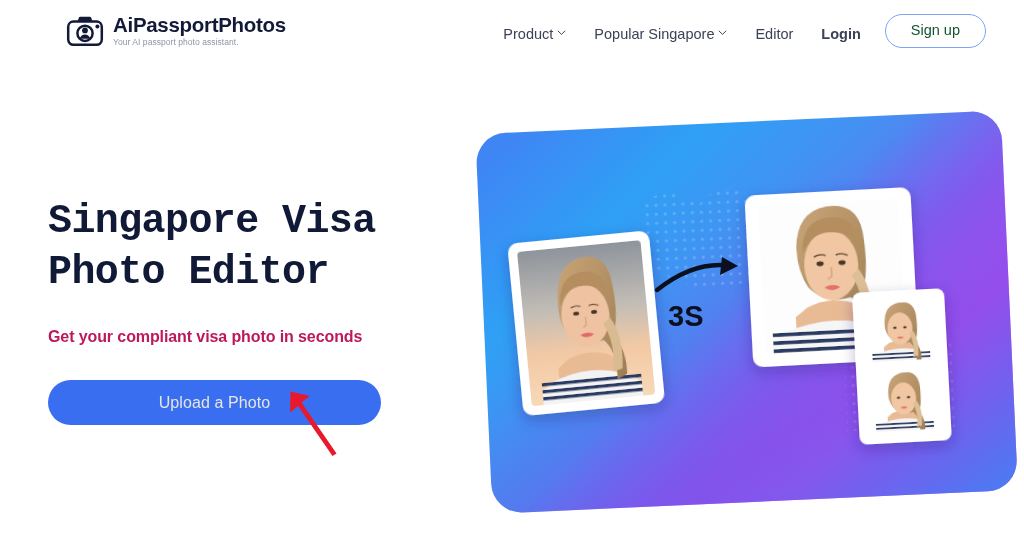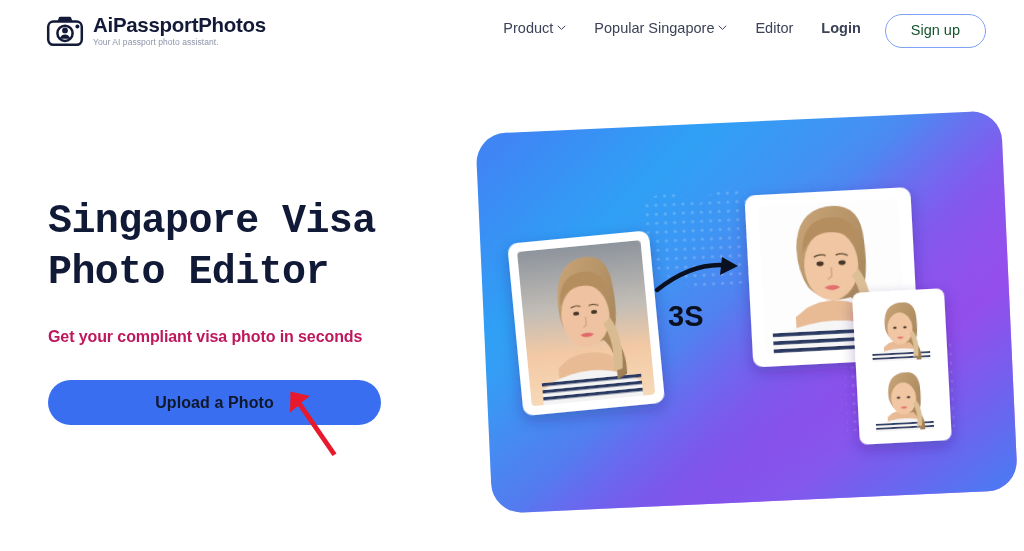--- a/index.html
+++ b/index.html
@@ -7,35 +7,35 @@
     width:1024px; height:551px;
     background:#ffffff;
     font-family:"Liberation Sans", sans-serif;
     overflow:hidden;
   }
   .page { position:relative; width:1024px; height:551px; background:#fff; }
 
   
   .header {
     position:absolute; top:0; left:0; width:1024px; height:62px;
-    display:flex; align-items:center; background:#fff;
+    display:flex; align-items:center; background:#fff;padding-left:20px;
   }
   .brand { display:flex; align-items:center; margin-left:46px; gap:9px; }
   .brand-icon { width:38px; height:32px; flex:none; }
   .brand-text { display:flex; flex-direction:column; justify-content:center; }
   .brand-name {
     font-size:20.5px; font-weight:bold; color:#131a38;
     letter-spacing:-0.3px; line-height:1.1;
   }
   .brand-tag {
     font-size:8.5px; color:#8e94a8; line-height:1.25; margin-top:1px;
     letter-spacing:0.05px;
   }
 
-  .nav { margin-left:auto; display:flex; align-items:flex-start; margin-right:38px; gap:0; }
+  .nav { margin-left:auto; display:flex; align-items:flex-end; margin-right:38px; gap:0; }
   .nav-item {
     font-size:14.5px; color:#3c4257; padding:6px 0; margin-right:28px;
     display:flex; align-items:center; gap:4px; cursor:pointer; white-space:nowrap;
   }
   .nav-item:last-of-type { margin-right:0;font-weight:bold; }
   .chev { display:inline-block; width:9px; height:9px; position:relative; top:-1px; }
   .chev svg { display:block; }
   .signup-btn {
     margin-left:24px;
     border:1.4px solid #7ea2f7; color:#14532d; background:#fff;
@@ -48,25 +48,24 @@
   .hero-title {
     font-size:40px; font-weight:bold; color:#101936;
     line-height:1.28; letter-spacing:-0.6px;font-family:Liberation Mono, monospace;
   }
   .hero-sub {
     margin-top:30px; font-size:16px; color:#be185d; font-weight:600;
     letter-spacing:-0.1px;
   }
   .upload-btn {
     margin-top:34px; width:333px; height:45px; border:none; cursor:pointer;
-    background:#3a6ef0; color:#0f172a; border-radius:23px;
+    background:#3a6ef0; color:#e5e5e5; border-radius:23px;
     font-size:16px; font-family:"Liberation Sans", sans-serif;
     display:flex; align-items:center; justify-content:center;
     letter-spacing:0.1px;
-    font-weight:bold;
   }
 
   
   .red-arrow { position:absolute; left:276px; top:378px; width:76px; height:84px; pointer-events:none; }
 
   
   .hero-art { position:absolute; left:470px; top:100px; width:554px; height:440px; }
   .hero-art svg { display:block; }
 </style>
 </head>

